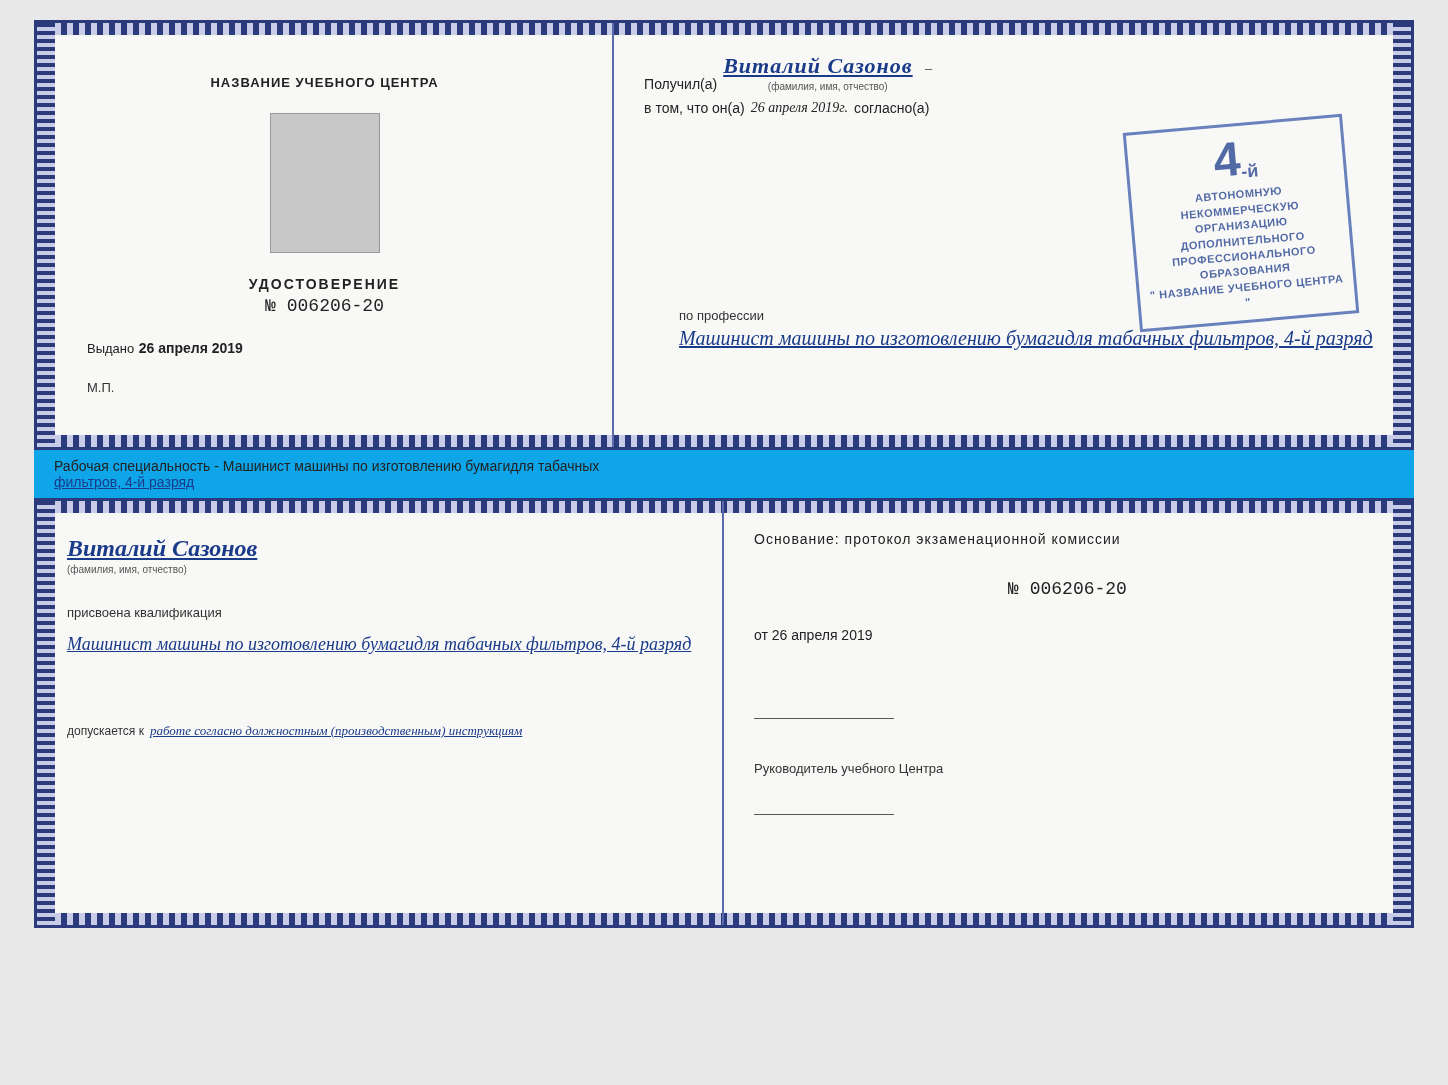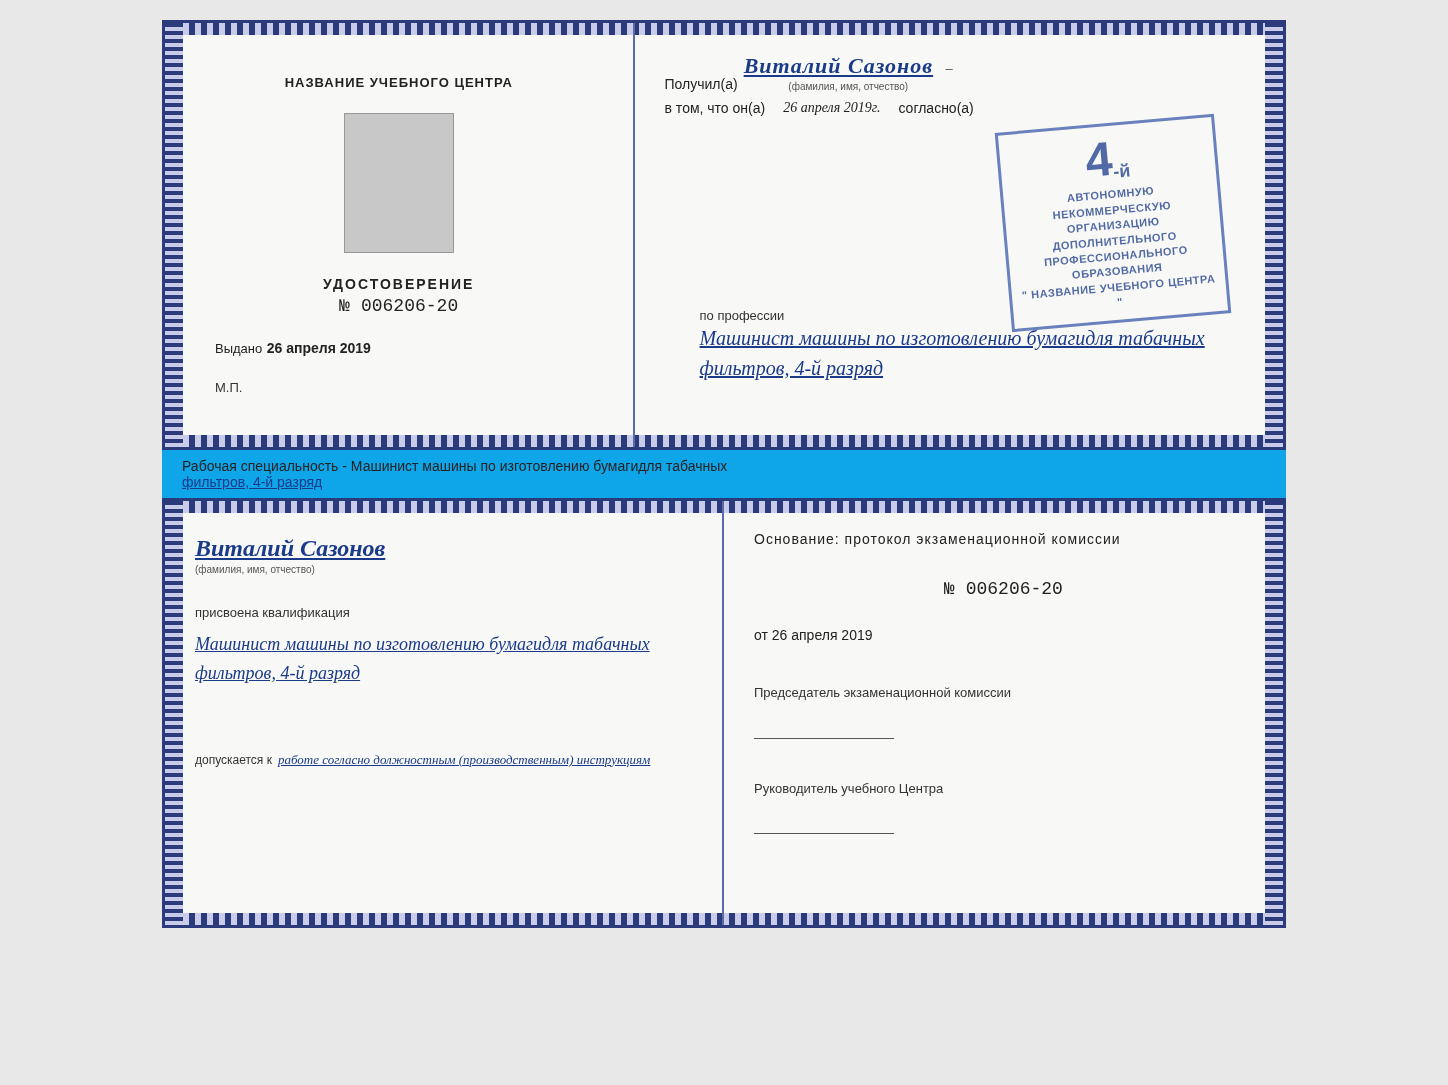--- a/index.html
+++ b/index.html
@@ -9,21 +9,21 @@
       width: 1448px;
       min-height: 1085px;
       display: flex;
       flex-direction: column;
       align-items: center;
       padding: 20px;
       gap: 16px;
     }
 
     .document-wrapper {
-      width: 1124px;
+      width: 1380px;
       display: flex;
       flex-direction: column;
       gap: 0;
     }
 
     
     .certificate-top {
       display: flex;
       width: 100%;
       height: 430px;
@@ -199,21 +199,21 @@
     .recipient-subtitle {
       font-size: 10px;
       color: #555;
       text-align: center;
       margin-top: 2px;
     }
 
     .date-line {
       display: flex;
       align-items: center;
-      gap: 18px;
+      gap: 6px;
       font-size: 14px;
       color: #222;
     }
 
     .date-handwritten {
       font-family: 'Georgia', serif;
       font-style: italic;
       color: #222;
       font-size: 14px;
     }
@@ -496,21 +496,20 @@
       <div class="basis-label">Основание:  протокол  экзаменационной  комиссии</div>
 
       <div class="protocol-number">№  006206-20</div>
 
       <div class="protocol-date">
         <span>от</span>
         <span>26 апреля 2019</span>
       </div>
 
       <div class="signature-block">
-        <div class="signature-label">Председатель экзаменационной комиссии</div>
         <div class="signature-line"></div>
       </div>
 
       <div class="signature-block">
         <div class="signature-label">Руководитель учебного Центра</div>
         <div class="signature-line"></div>
       </div>
     </div>
 
     <div class="side-strip-right"></div>

